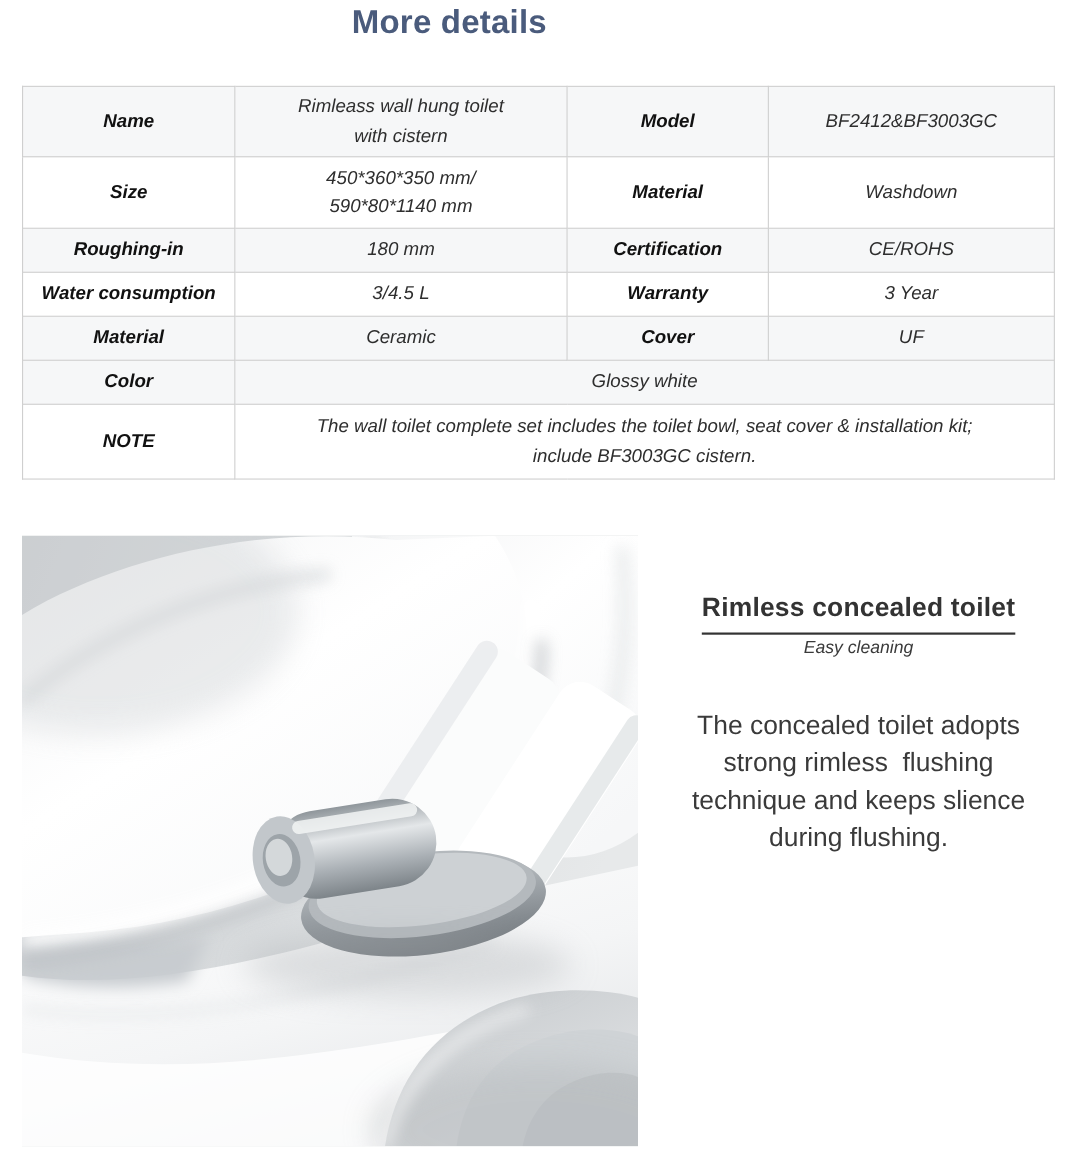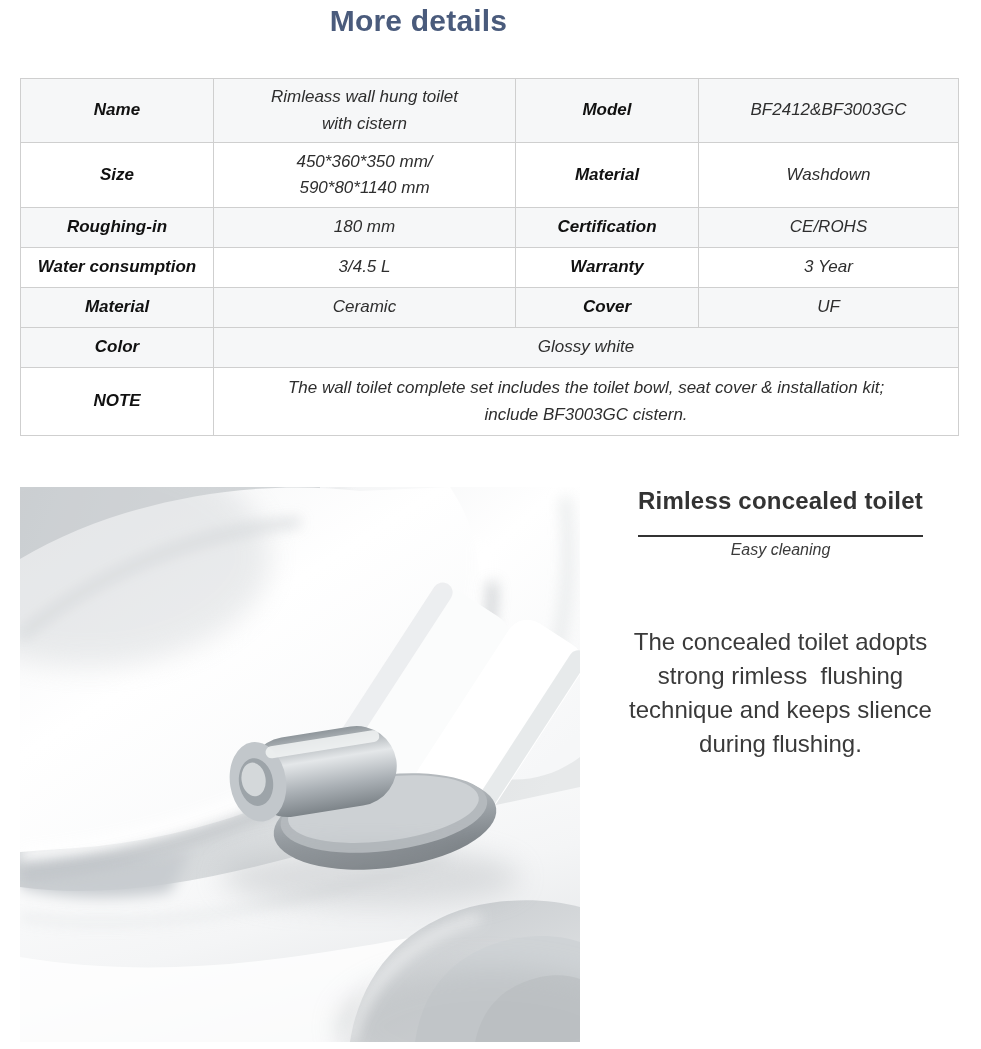--- a/index.html
+++ b/index.html
@@ -2,21 +2,21 @@
 <html><head>
 <meta charset="utf-8">
 <style>
   * { margin:0; padding:0; box-sizing:border-box; }
   html,body { background:#ffffff; }
   body {
     width:981px; height:1049px; position:relative; overflow:hidden;
     font-family:"Liberation Sans", sans-serif; color:#2e2e2e;
   }
   .page-title {
-    position:absolute; top:4px; left:12px; width:813px;
+    position:absolute; top:4px; left:2px; width:813px;
     text-align:center; font-size:30px; font-weight:700; color:#4a5b7c;
     letter-spacing:0.2px;
   }
   
   table.spec {
     position:absolute; left:20px; top:78px; width:938px;
     border-collapse:collapse; table-layout:fixed;font-style:italic;
   }
   table.spec td {
     border:1px solid #cfcfcf; text-align:center; vertical-align:middle;
@@ -31,31 +31,31 @@
   .photo-wrap {
     position:absolute; left:20px; top:487px; width:560px; height:555px;
     overflow:hidden; background:#d6d9db;
   }
   .photo-wrap svg { display:block; }
   .right-col {
     position:absolute; left:580px; top:487px; width:401px; height:555px;
     display:flex; flex-direction:column; align-items:center; text-align:center;
   }
   .r-heading {
-    font-size:24px; font-weight:700; color:#333333;
-    border-bottom:2px solid #333333; padding-bottom:20px; letter-spacing:0.2px;
+    margin-top:52px; font-size:24px; font-weight:700; color:#333333;
+    border-bottom:2px solid #333333; padding-bottom:8px; letter-spacing:0.2px;
   }
   .r-sub-bold {
     margin-top:42px; font-size:25px; font-weight:700; font-style:italic; color:#333333;
   }
   .r-sub-italic {
     margin-top:4px; font-size:16px; font-style:italic; color:#3a3a3a;
   }
   .r-paragraph {
-    margin-top:66px; font-size:24px; color:#3a3a3a; line-height:34px;
+    margin-top:44px; font-size:24px; color:#3a3a3a; line-height:34px;
     white-space:pre-wrap; width:380px;
   }
 </style>
 </head>
 <body>
 
 <div class="page-title">More details</div>
 
 <table class="spec">
   <colgroup>

